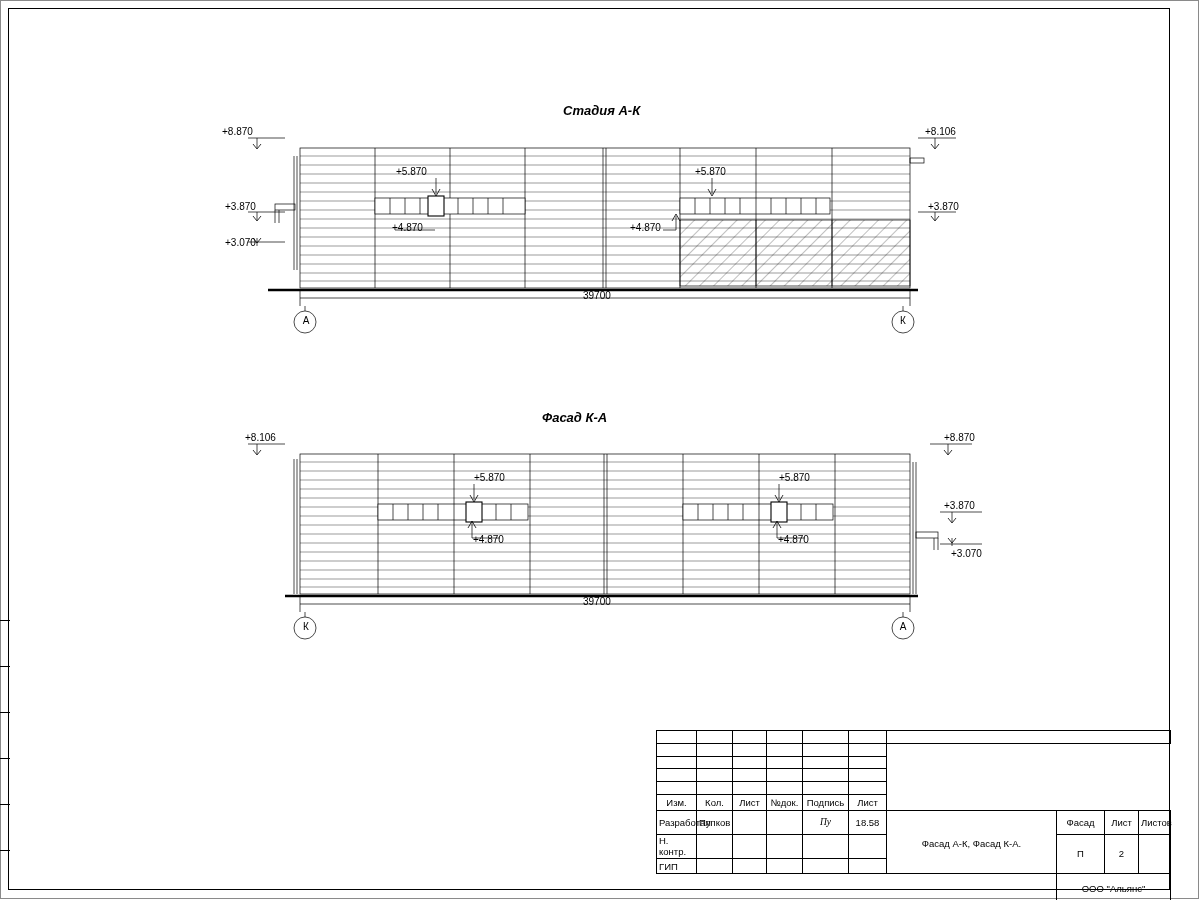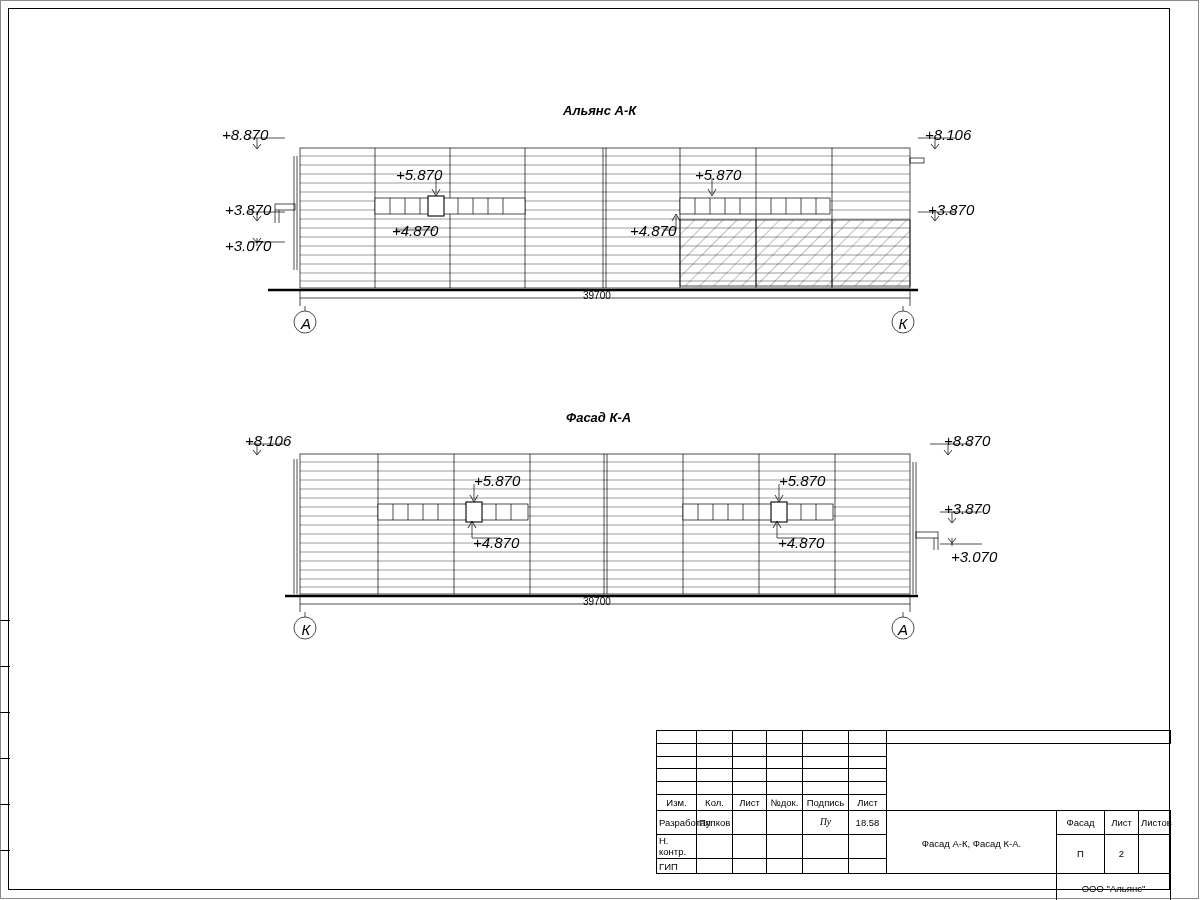--- a/index.html
+++ b/index.html
@@ -15,21 +15,21 @@
     border:1px solid #000;box-sizing:border-box;
   }
   .page-border-outer{
     position:absolute;left:0px;top:0px;width:1199px;height:899px;
     border:1px solid #8a8a8a;box-sizing:border-box;
   }
   
   .margin-ticks{position:absolute;left:0;top:620px;width:10px;height:270px;}
   .margin-ticks div{position:absolute;left:0;width:10px;border-top:1px solid #000;}
   .abs{position:absolute;}
-  .lbl{font-size:15px;white-space:nowrap;font-style:italic;}
+  .lbl{font-size:10px;white-space:nowrap;}
   .title-it{font-style:italic;font-weight:bold;font-size:13px;}
   .dimtext{font-size:10px;}
   svg{display:block;}
   
   .tb{position:absolute;left:656px;top:708px;width:514px;height:174px;margin-top:22px;}
   .tb table{border-collapse:collapse;width:100%;height:100%;table-layout:fixed;}
   .tb td{border:1px solid #000;font-size:9.5px;padding:0 2px;vertical-align:middle;}
   .tb td.c{text-align:center;}
   .tb td.l{text-align:left;}
   .nb{border:0 !important;}
@@ -46,21 +46,21 @@
 
   <div class="margin-ticks">
     <div style="top:0px;"></div>
     <div style="top:46px;"></div>
     <div style="top:92px;"></div>
     <div style="top:138px;"></div>
     <div style="top:184px;"></div>
     <div style="top:230px;"></div>
   </div>
 
-  <div class="abs lbl title-it" style="left:563px;top:103px;">Альянс А-К</div>
+  <div class="abs lbl title-it" style="left:563px;top:103px;">Стадия А-К</div>
 
   <svg class="abs" style="left:200px;top:120px;" width="780" height="220">
     <g stroke="#000" fill="none" stroke-width="0.7">
 
       <rect x="100" y="28" width="610" height="140"></rect>
 
       <line x1="68" y1="170" x2="718" y2="170" stroke-width="2.4"></line>
 
       <line x1="100" y1="36" x2="710" y2="36" stroke-width="0.4"></line>
       <line x1="100" y1="45" x2="710" y2="45" stroke-width="0.4"></line>
@@ -168,21 +168,21 @@
   <div class="abs lbl" style="left:925px;top:126px;">+8.106</div>
   <div class="abs lbl" style="left:928px;top:201px;">+3.870</div>
   <div class="abs lbl" style="left:396px;top:166px;">+5.870</div>
   <div class="abs lbl" style="left:695px;top:166px;">+5.870</div>
   <div class="abs lbl" style="left:392px;top:222px;">+4.870</div>
   <div class="abs lbl" style="left:630px;top:222px;">+4.870</div>
   <div class="abs dimtext" style="left:583px;top:290px;">39700</div>
   <div class="abs lbl" style="left:300px;top:315px;width:12px;text-align:center;">А</div>
   <div class="abs lbl" style="left:897px;top:315px;width:12px;text-align:center;">К</div>
 
-  <div class="abs lbl title-it" style="left:566px;top:410px;">Фасад К-А</div>
+  <div class="abs lbl title-it" style="left:542px;top:410px;">Фасад К-А</div>
 
   <svg class="abs" style="left:200px;top:426px;" width="800" height="225">
     <g stroke="#000" fill="none" stroke-width="0.7">
       <rect x="100" y="28" width="610" height="140"></rect>
       <line x1="85" y1="170" x2="718" y2="170" stroke-width="2.4"></line>
       <line x1="100" y1="36" x2="710" y2="36" stroke-width="0.4"></line>
       <line x1="100" y1="45" x2="710" y2="45" stroke-width="0.4"></line>
       <line x1="100" y1="54" x2="710" y2="54" stroke-width="0.4"></line>
       <line x1="100" y1="63" x2="710" y2="63" stroke-width="0.4"></line>
       <line x1="100" y1="72" x2="710" y2="72" stroke-width="0.4"></line>

